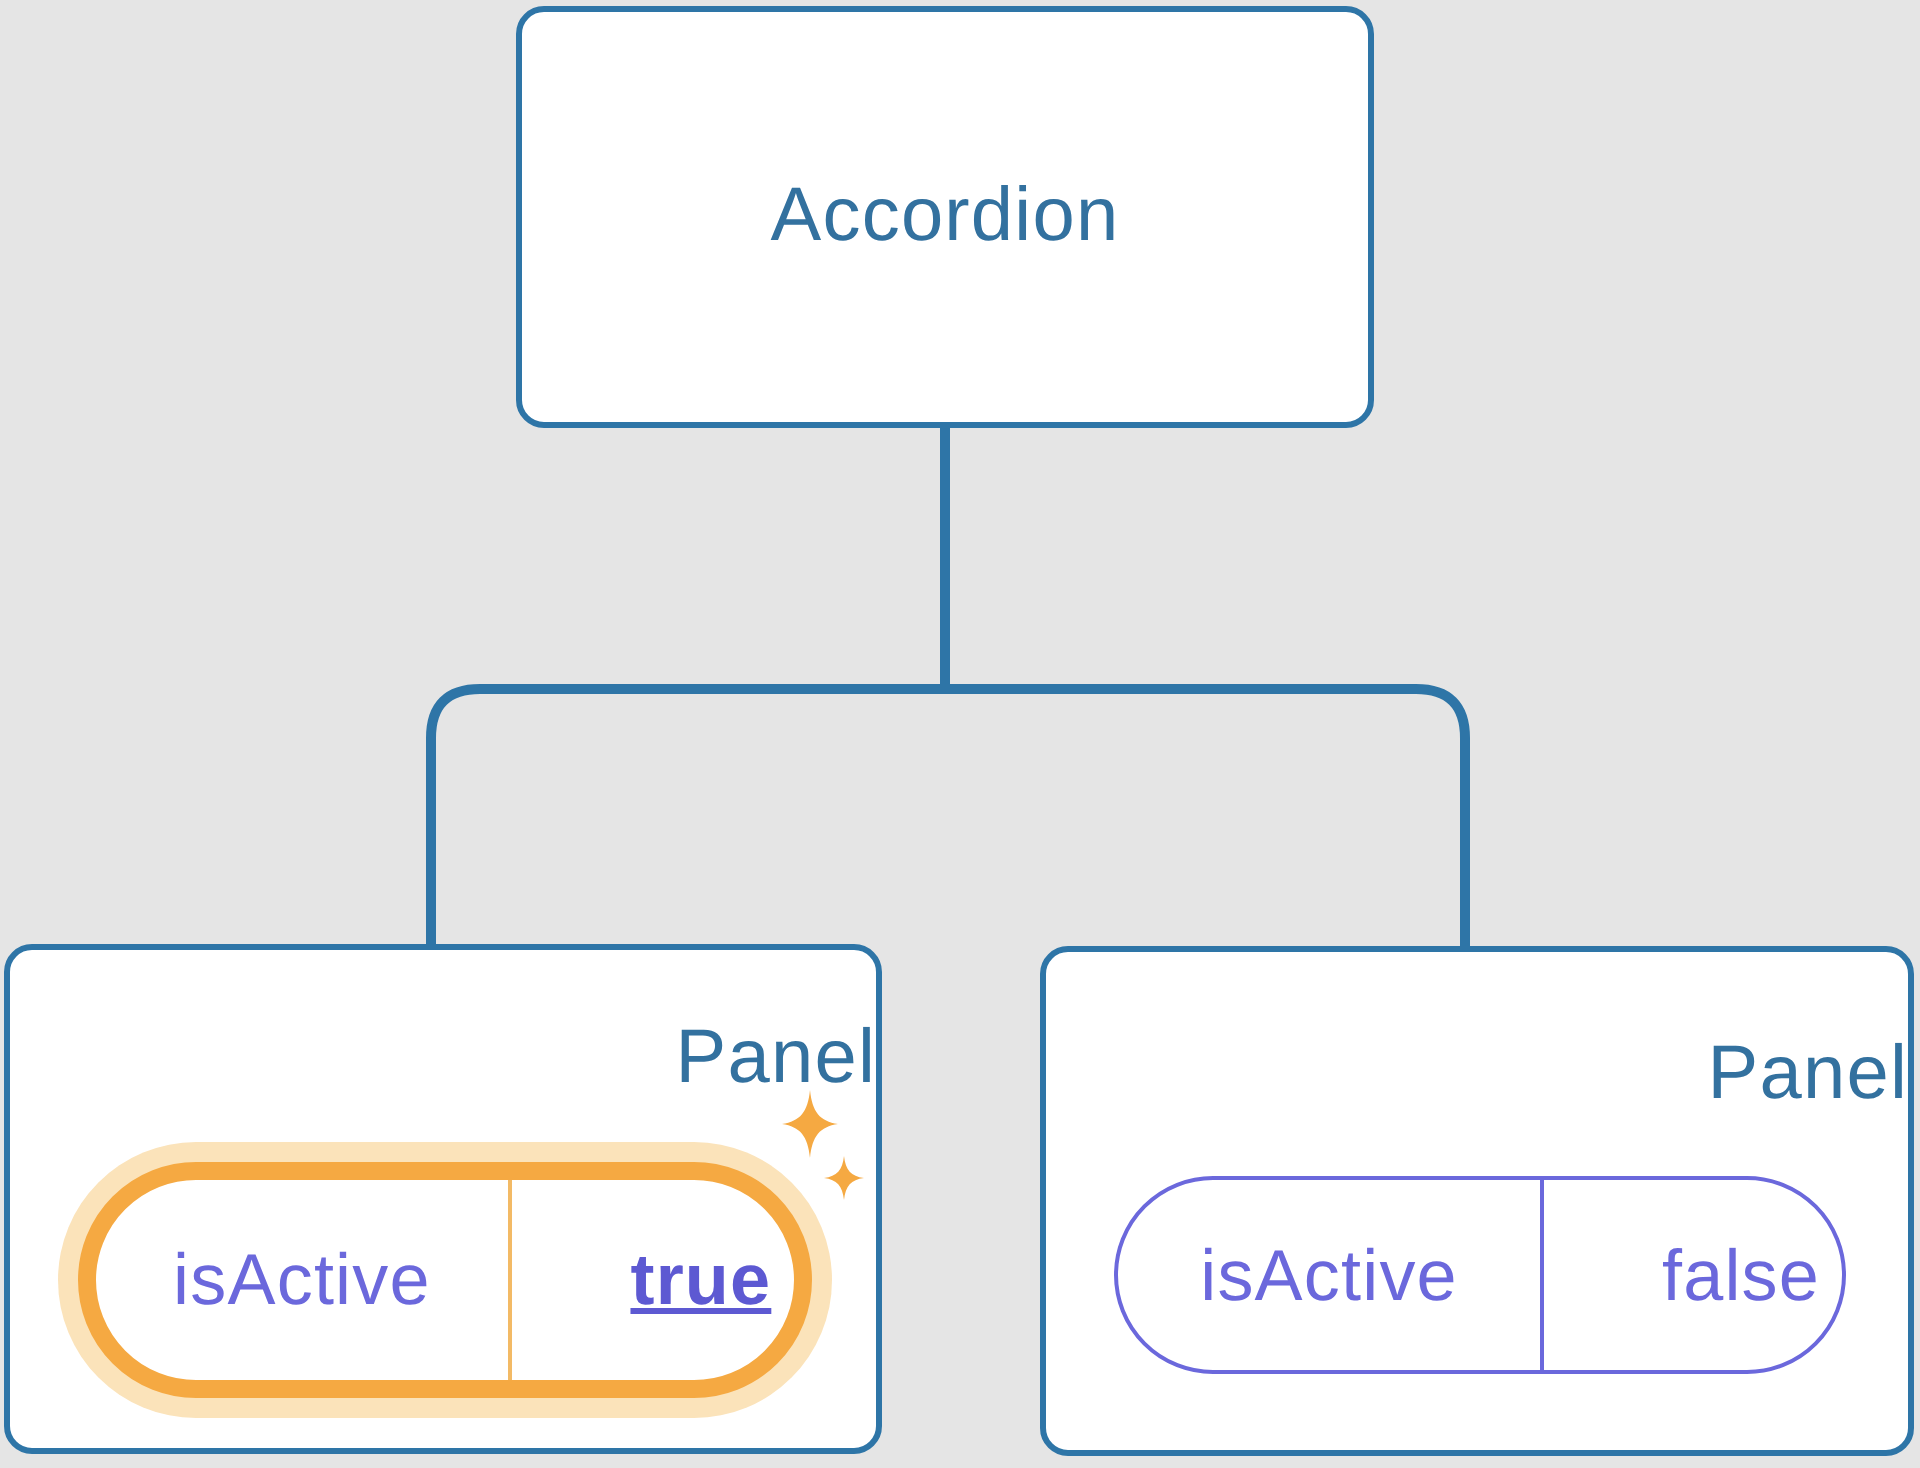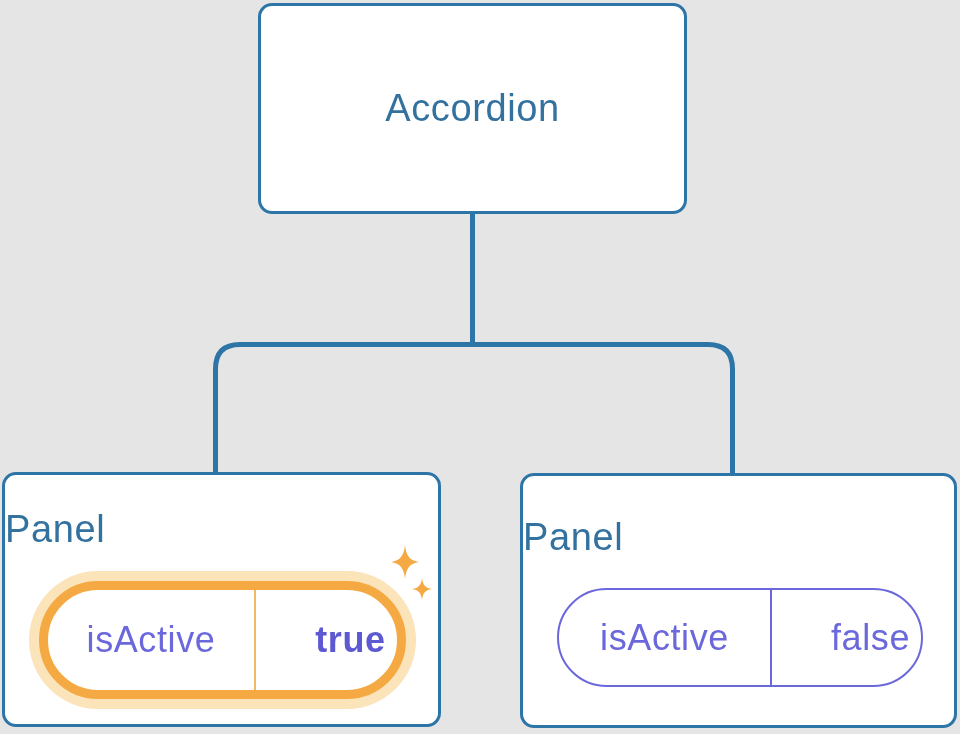--- a/index.html
+++ b/index.html
@@ -43,21 +43,21 @@
     left: 2px; top: 472px;
     width: 439px; height: 255px;
   }
   #panel-inactive {
     left: 520px; top: 473px;
     width: 437px; height: 255px;
   }
   .panel-title {
     position: absolute;
     left: 0; right: 0;
-    text-align: left;
+    text-align: right;
   }
   #panel-active .panel-title { top: 33px; }
   #panel-inactive .panel-title { top: 40px; }
 
   .pill {
     position: absolute;
     box-sizing: border-box;
     background: #ffffff;
     display: flex;
     align-items: stretch;
@@ -79,20 +79,21 @@
     box-shadow: 0 0 0 10px #FBE3BA;
   }
   .pill-active .cell-name {
     flex: 0 0 59%;
     border-right: 2px solid #F3BA65;
   }
   .pill-active .cell-value {
     flex: 1;
     font-weight: 700;
     color: #5D59D2;
+    text-decoration: underline;
   }
   .pill-inactive {
     left: 34px; top: 112px;
     width: 366px; height: 99px;
     border: 2px solid #6B68DC;
     border-radius: 52px;
   }
   .pill-inactive .cell-name {
     flex: 0 0 58.3%;
     border-right: 2px solid #6B68DC;

